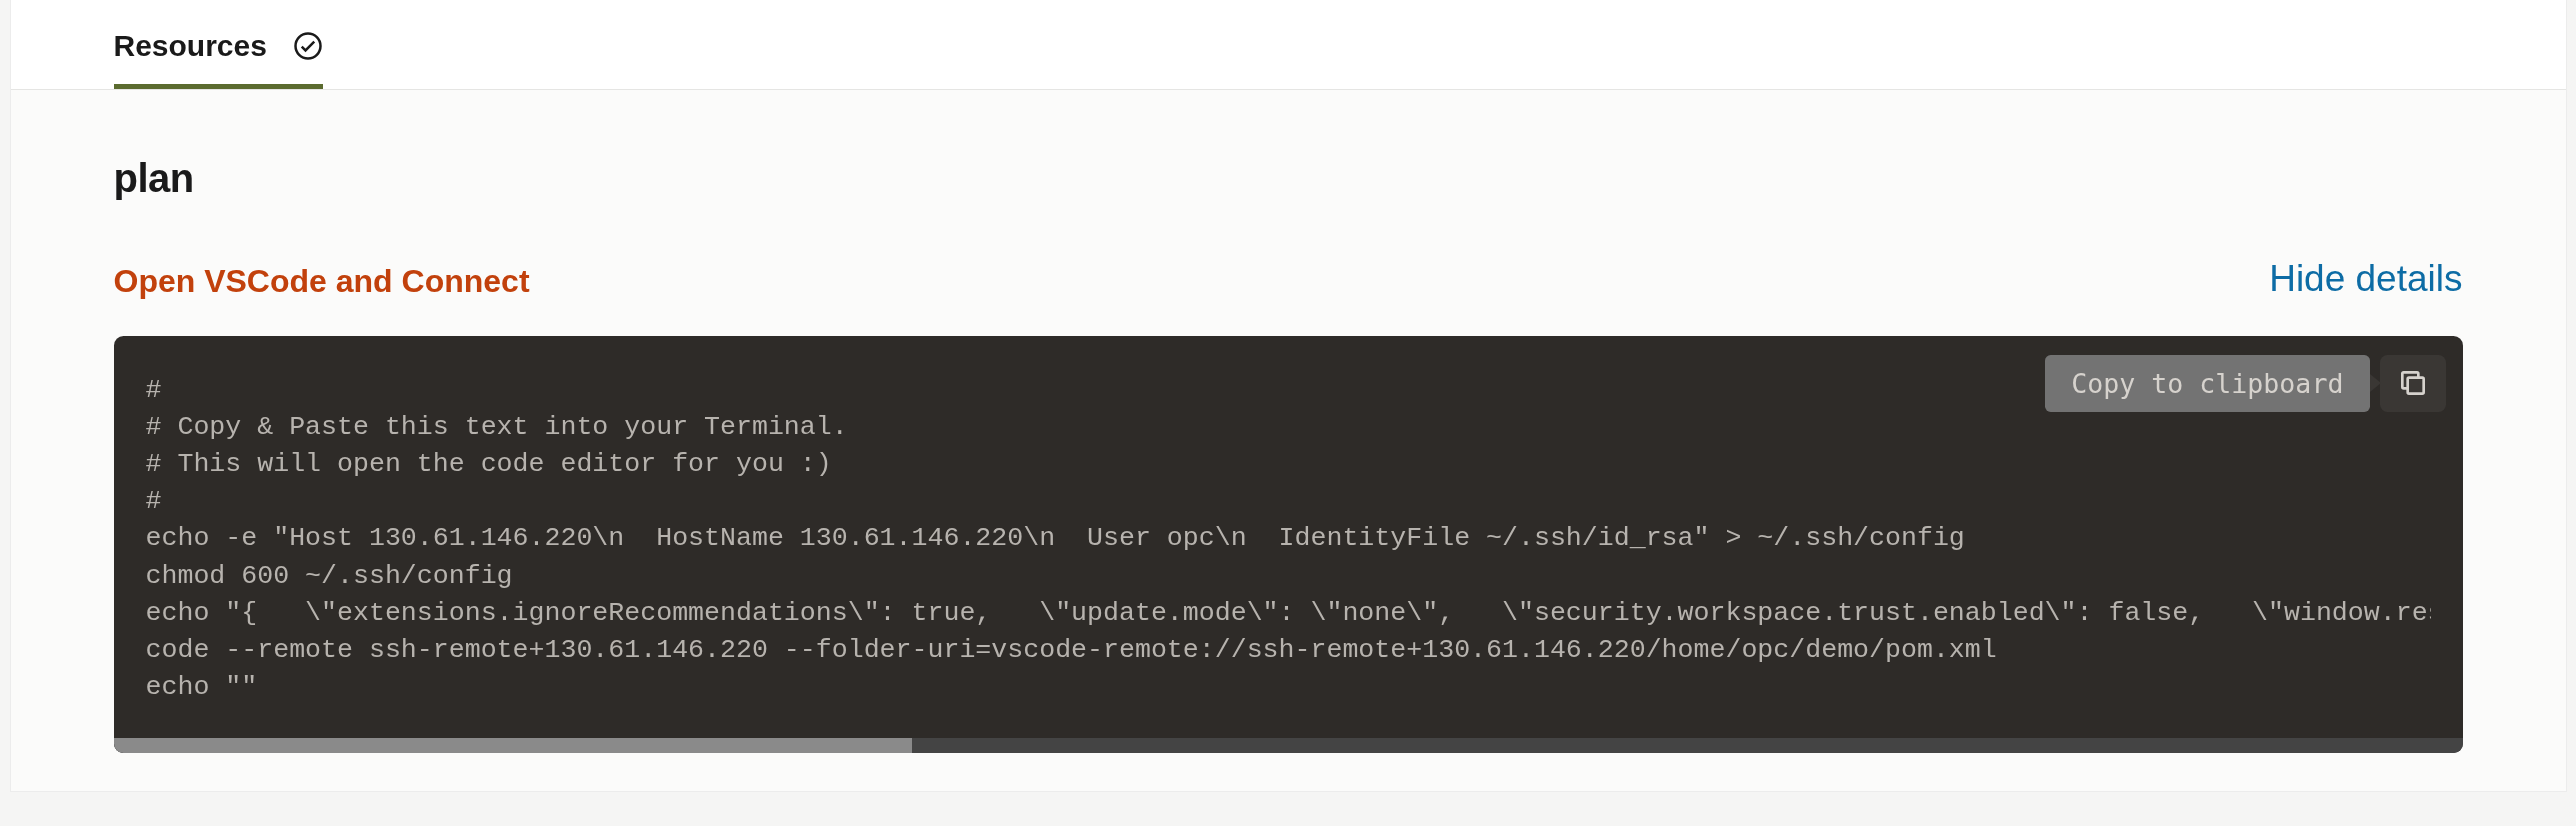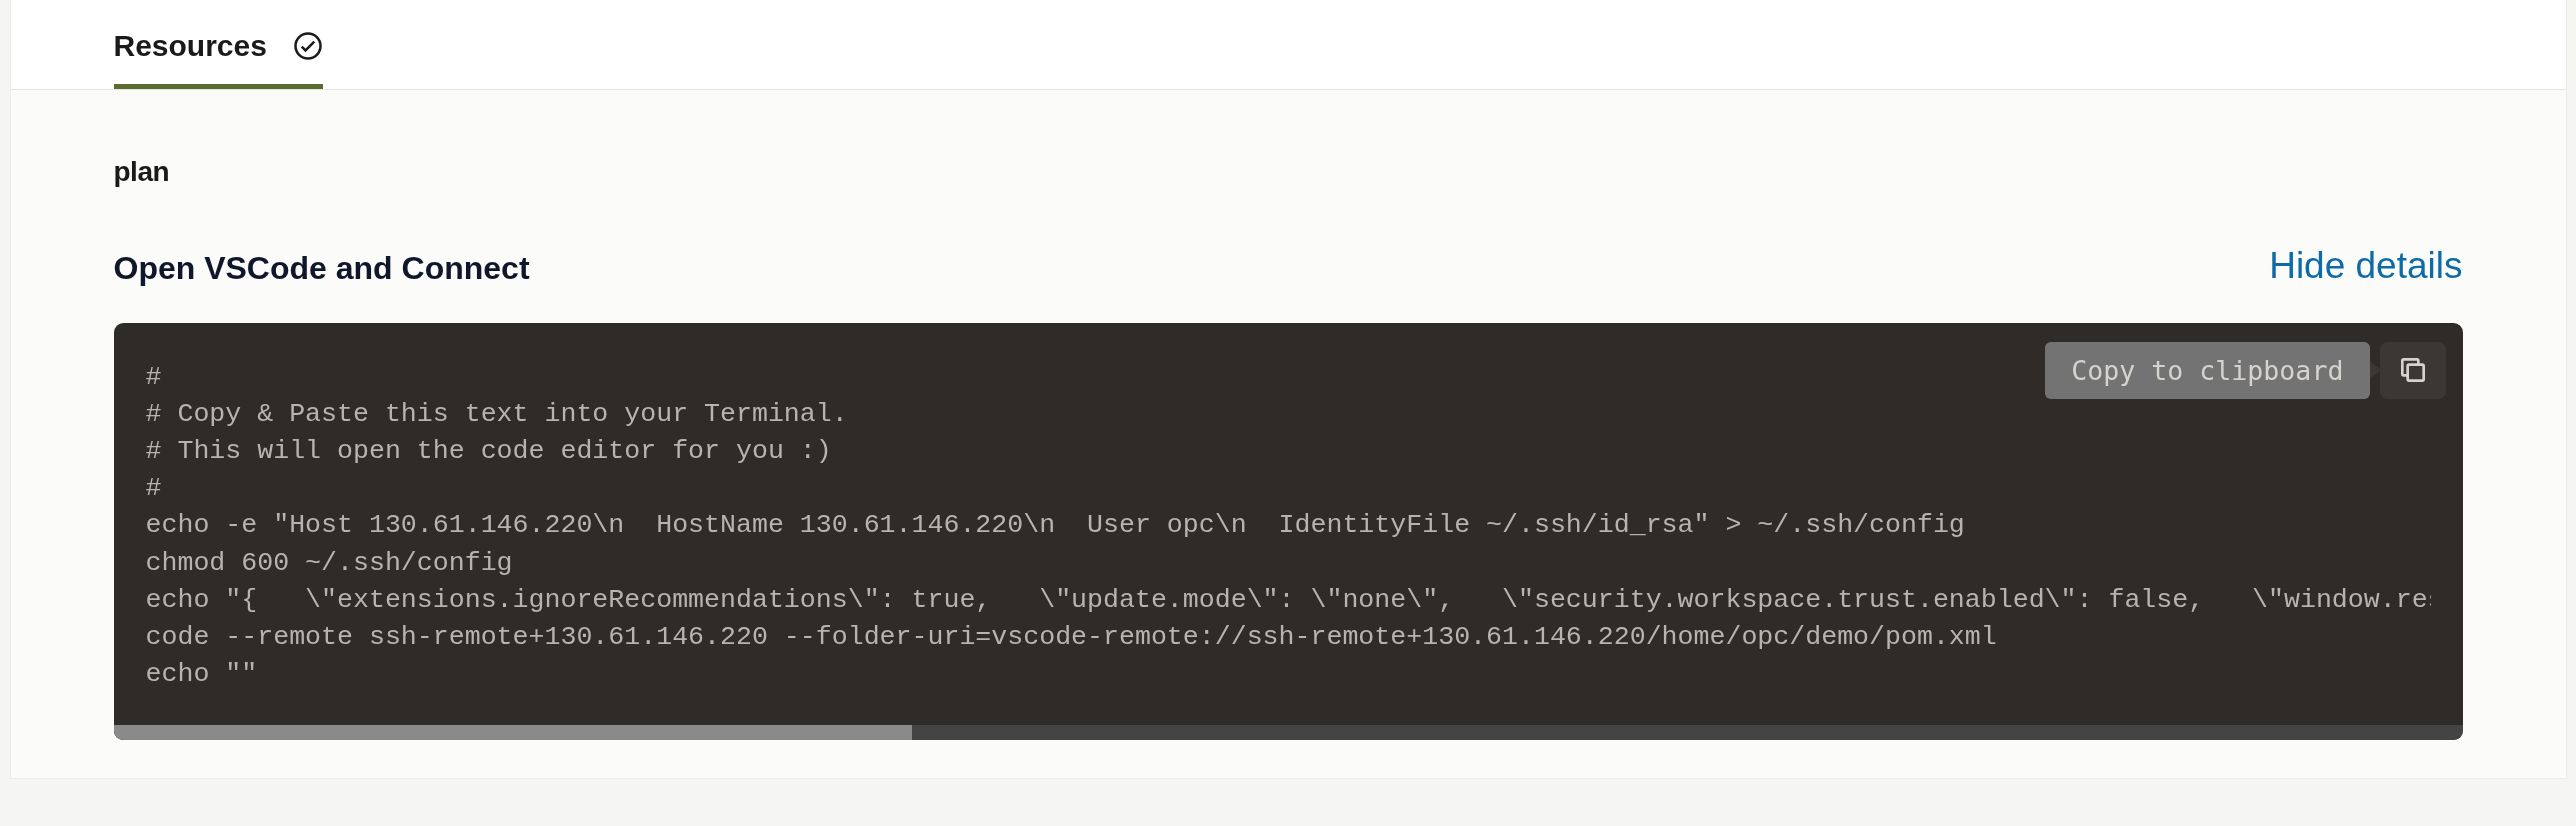--- a/index.html
+++ b/index.html
@@ -4,23 +4,23 @@
 <style>
   * { box-sizing: border-box; margin: 0; padding: 0; }
   html, body { width: 2576px; height: 826px; font-family: -apple-system, BlinkMacSystemFont, "Segoe UI", Helvetica, Arial, sans-serif; background: #f5f5f4; }
   .outer { padding: 0 9.5px; }
   .page { background: #ffffff; border: 0.9px solid #ececec; border-top: none; }
   .tabs { display: flex; align-items: center; padding: 28.5px 0 0 103px; gap: 13.3px; }
   .tab { display: flex; align-items: center; gap: 26px; font-size: 30px; font-weight: 600; color: #1a1a1a; padding-bottom: 21px; cursor: pointer; }
   .tab.active { border-bottom: 5.7px solid #5b6b2f; }
   .tab .icon svg { display: block; }
   .content-wrap { background: #fbfbfa; border-top: 0.9px solid #e5e5e3; padding: 66px 103px 38px 103px; }
-  .heading { font-size: 28px; font-weight: 800; color: #1a1a1a; letter-spacing: -0.5px; }
+  .heading { font-size: 40px; font-weight: 800; color: #1a1a1a; letter-spacing: -0.5px; }
   .subrow { display: flex; justify-content: space-between; align-items: flex-end; margin-top: 57px; }
-  .subtitle { font-size: 32px; font-weight: 600; color: #0f172a; }
+  .subtitle { font-size: 32px; font-weight: 600; color: #c2410c; }
   .hide-details { font-size: 37px; font-weight: 400; color: #0d6ca5; cursor: pointer; }
   .codebox { position: relative; background: #2e2b28; border-radius: 9.5px; margin-top: 36px; padding: 36px 32px 47px 32px; overflow: hidden; }
   .codebox pre { font-family: "SFMono-Regular", Consolas, "Liberation Mono", Menlo, monospace; font-size: 26.6px; line-height: 1.4; color: #b7b3ae; white-space: pre; overflow-x: hidden; }
   .copy-group { position: absolute; top: 19px; right: 17px; display: flex; align-items: stretch; gap: 9.5px; }
   .copy-label { background: #737373; color: #d6d2cd; font-family: "SFMono-Regular", Consolas, monospace; font-size: 26.6px; padding: 13.3px 26.6px; border-radius: 5.7px; display: flex; align-items: center; position: relative; }
   .copy-label::after { content: ""; position: absolute; right: -11.4px; top: 50%; transform: translateY(-50%); border-left: 11.4px solid #3a3734; border-top: 9.5px solid transparent; border-bottom: 9.5px solid transparent; }
   .copy-btn { background: #3a3734; border-radius: 7.6px; width: 66px; display: flex; align-items: center; justify-content: center; cursor: pointer; }
   .copy-btn svg { display: block; }
   .hscroll { position: absolute; left: 0; right: 0; bottom: 0; height: 15px; background: #444; }
   .hscroll-thumb { height: 100%; background: #8a8a8a; width: 34%; border-radius: 0; }

